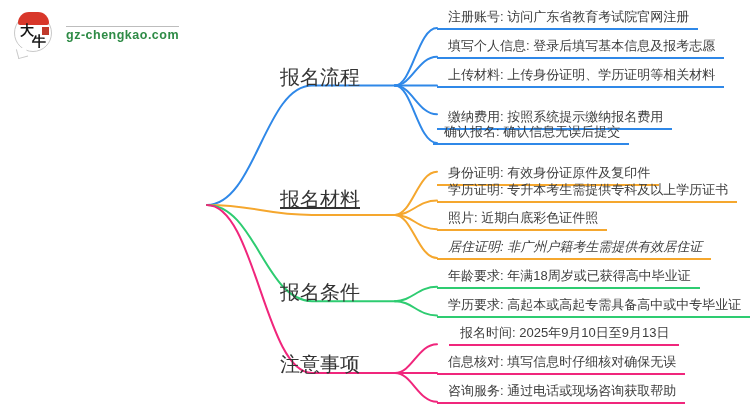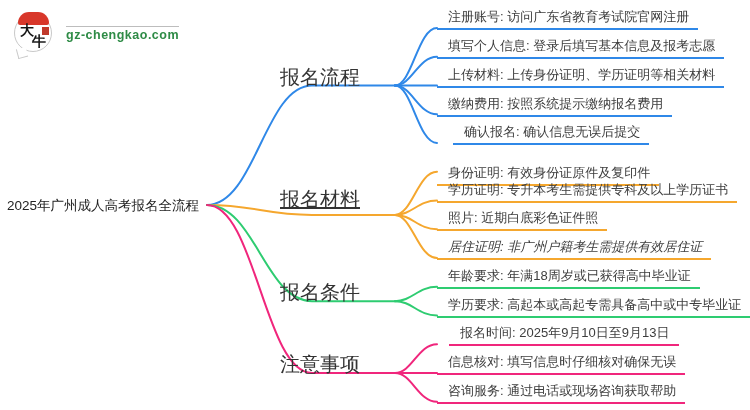--- a/index.html
+++ b/index.html
@@ -65,29 +65,28 @@
       <span class="badge-ch1">大</span>
       <span class="badge-ch2">牛</span>
       <div class="badge-seal"></div>
       <div class="badge-tail"></div>
     </div>
     <div class="logo-text">
       <div class="logo-domain" style="color: rgb(46, 139, 70);">gz-chengkao.com</div>
     </div>
   </div>
 
-  <div class="root-title">2025年广州成人高考报名全流程</div>
 
   <div id="nodes">
       <div class="branch-label" style="left: 255px; top: 63.5px;">报名流程</div>
       <div class="leaf" style="left: 437px; top: 7px; border-bottom-color: rgb(47, 136, 232);">注册账号: 访问广东省教育考试院官网注册</div>
       <div class="leaf" style="left: 437px; top: 35.75px; border-bottom-color: rgb(47, 136, 232);">填写个人信息: 登录后填写基本信息及报考志愿</div>
       <div class="leaf" style="left: 437px; top: 64.5px; border-bottom-color: rgb(47, 136, 232);">上传材料: 上传身份证明、学历证明等相关材料</div>
-      <div class="leaf" style="left: 437px; top: 94px; border-bottom-color: rgb(47, 136, 232);">缴纳费用: 按照系统提示缴纳报名费用</div>
-      <div class="leaf" style="left: 453px; top: 122px; border-bottom-color: rgb(47, 136, 232);">确认报名: 确认信息无误后提交</div>
+      <div class="leaf" style="left: 437px; top: 107px; border-bottom-color: rgb(47, 136, 232);">缴纳费用: 按照系统提示缴纳报名费用</div>
+      <div class="leaf" style="left: 433px; top: 122px; border-bottom-color: rgb(47, 136, 232);">确认报名: 确认信息无误后提交</div>
       <div class="branch-label" style="left: 255px; top: 186px; text-decoration: underline;">报名材料</div>
       <div class="leaf" style="left: 437px; top: 163px; border-bottom-color: rgb(245, 167, 46);">身份证明: 有效身份证原件及复印件</div>
       <div class="leaf" style="left: 437px; top: 179.5px; border-bottom-color: rgb(245, 167, 46);">学历证明: 专升本考生需提供专科及以上学历证书</div>
       <div class="leaf" style="left: 437px; top: 208.25px; border-bottom-color: rgb(245, 167, 46);">照片: 近期白底彩色证件照</div>
       <div class="leaf" style="left: 437px; top: 237px; border-bottom-color: rgb(245, 167, 46); font-style: italic;">居住证明: 非广州户籍考生需提供有效居住证</div>
       <div class="branch-label" style="left: 255px; top: 279.125px;">报名条件</div>
       <div class="leaf" style="left: 437px; top: 265.75px; border-bottom-color: rgb(46, 204, 113);">年龄要求: 年满18周岁或已获得高中毕业证</div>
       <div class="leaf" style="left: 437px; top: 294.5px; border-bottom-color: rgb(46, 204, 113);">学历要求: 高起本或高起专需具备高中或中专毕业证</div>
       <div class="branch-label" style="left: 255px; top: 351px;">注意事项</div>
       <div class="leaf" style="left: 449px; top: 323.25px; border-bottom-color: rgb(240, 38, 124);">报名时间: 2025年9月10日至9月13日</div>

